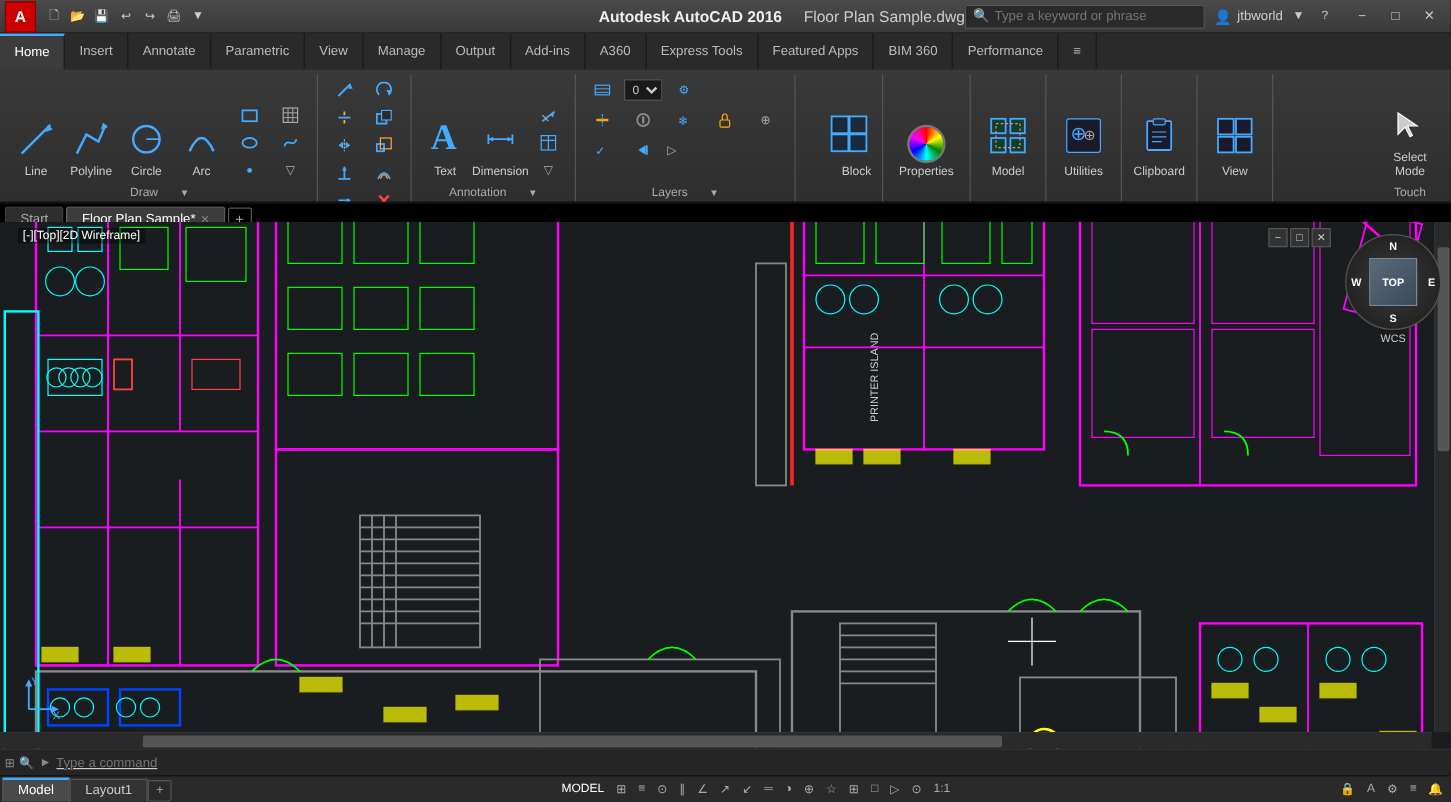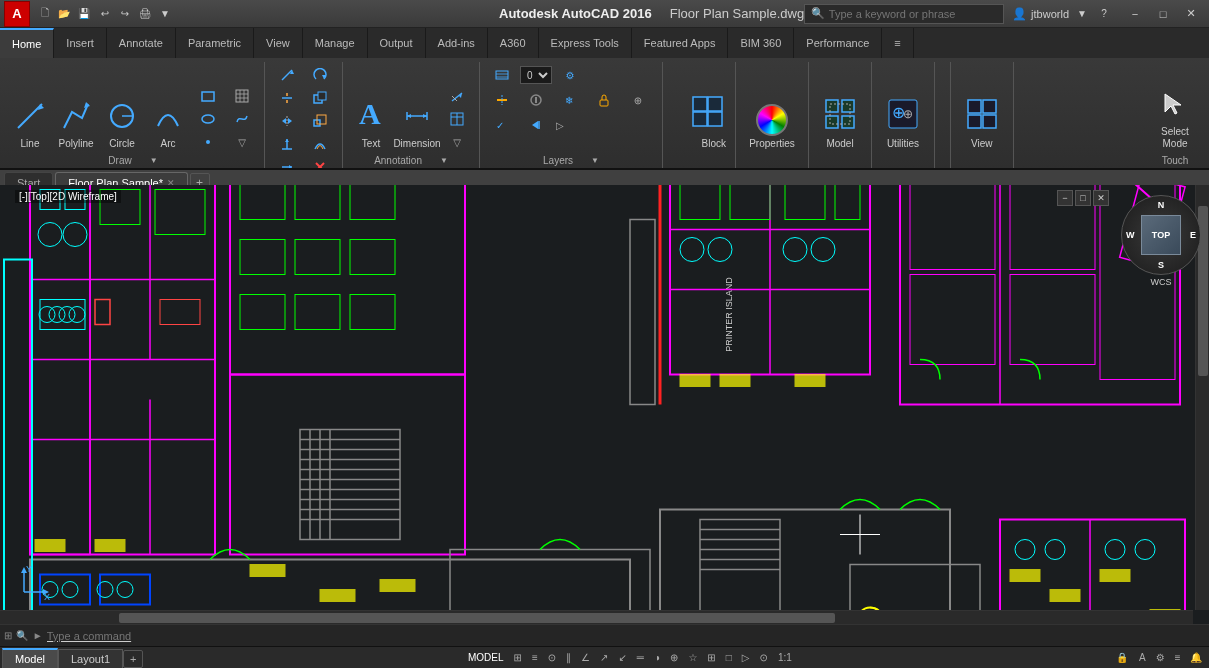--- a/index.html
+++ b/index.html
@@ -214,21 +214,21 @@
       font-size: 11px;
       cursor: pointer;
       border: 1px solid #555;
       border-bottom: none;
     }
     .model-tab.active { background: #4a4a4a; color: #fff; border-top: 2px solid #4af; }
 
     
     #doc-tabs {
       height: 24px;
-      background: #404040;
+      background: #000000;
       display: flex;
       align-items: flex-end;
       padding: 0 4px;
       border-bottom: 1px solid #111;
     }
     .doc-tab {
       padding: 4px 12px;
       background: #2e2e2e;
       color: #aaa;
       font-size: 11px;
@@ -832,20 +832,34 @@
           </div>
           <span class="label">Utilities</span>
         </button>
       </div>
       <div class="ribbon-group-label">
         <span>&nbsp;</span>
       </div>
     </div>
 
     <div class="ribbon-group">
+      <div class="ribbon-group-items">
+        <button class="ribbon-btn-icon-top">
+          <div class="icon">
+            <svg width="32" height="32" viewBox="0 0 32 32">
+              <rect x="6" y="4" width="20" height="24" stroke="#4af" stroke-width="1.5" fill="#1a1a2a" rx="1"></rect>
+              <rect x="11" y="2" width="10" height="5" stroke="#4af" stroke-width="1" fill="#2a2a3a" rx="1"></rect>
+              <line x1="10" y1="13" x2="22" y2="13" stroke="#4af" stroke-width="1"></line>
+              <line x1="10" y1="17" x2="22" y2="17" stroke="#4af" stroke-width="1"></line>
+              <line x1="10" y1="21" x2="18" y2="21" stroke="#4af" stroke-width="1"></line>
+            </svg>
+          </div>
+          <span class="label">Clipboard</span>
+        </button>
+      </div>
       <div class="ribbon-group-label">
         <span>&nbsp;</span>
       </div>
     </div>
 
     <div class="ribbon-group">
       <div class="ribbon-group-items">
         <button class="ribbon-btn-icon-top">
           <div class="icon">
             <svg width="32" height="32" viewBox="0 0 32 32">

